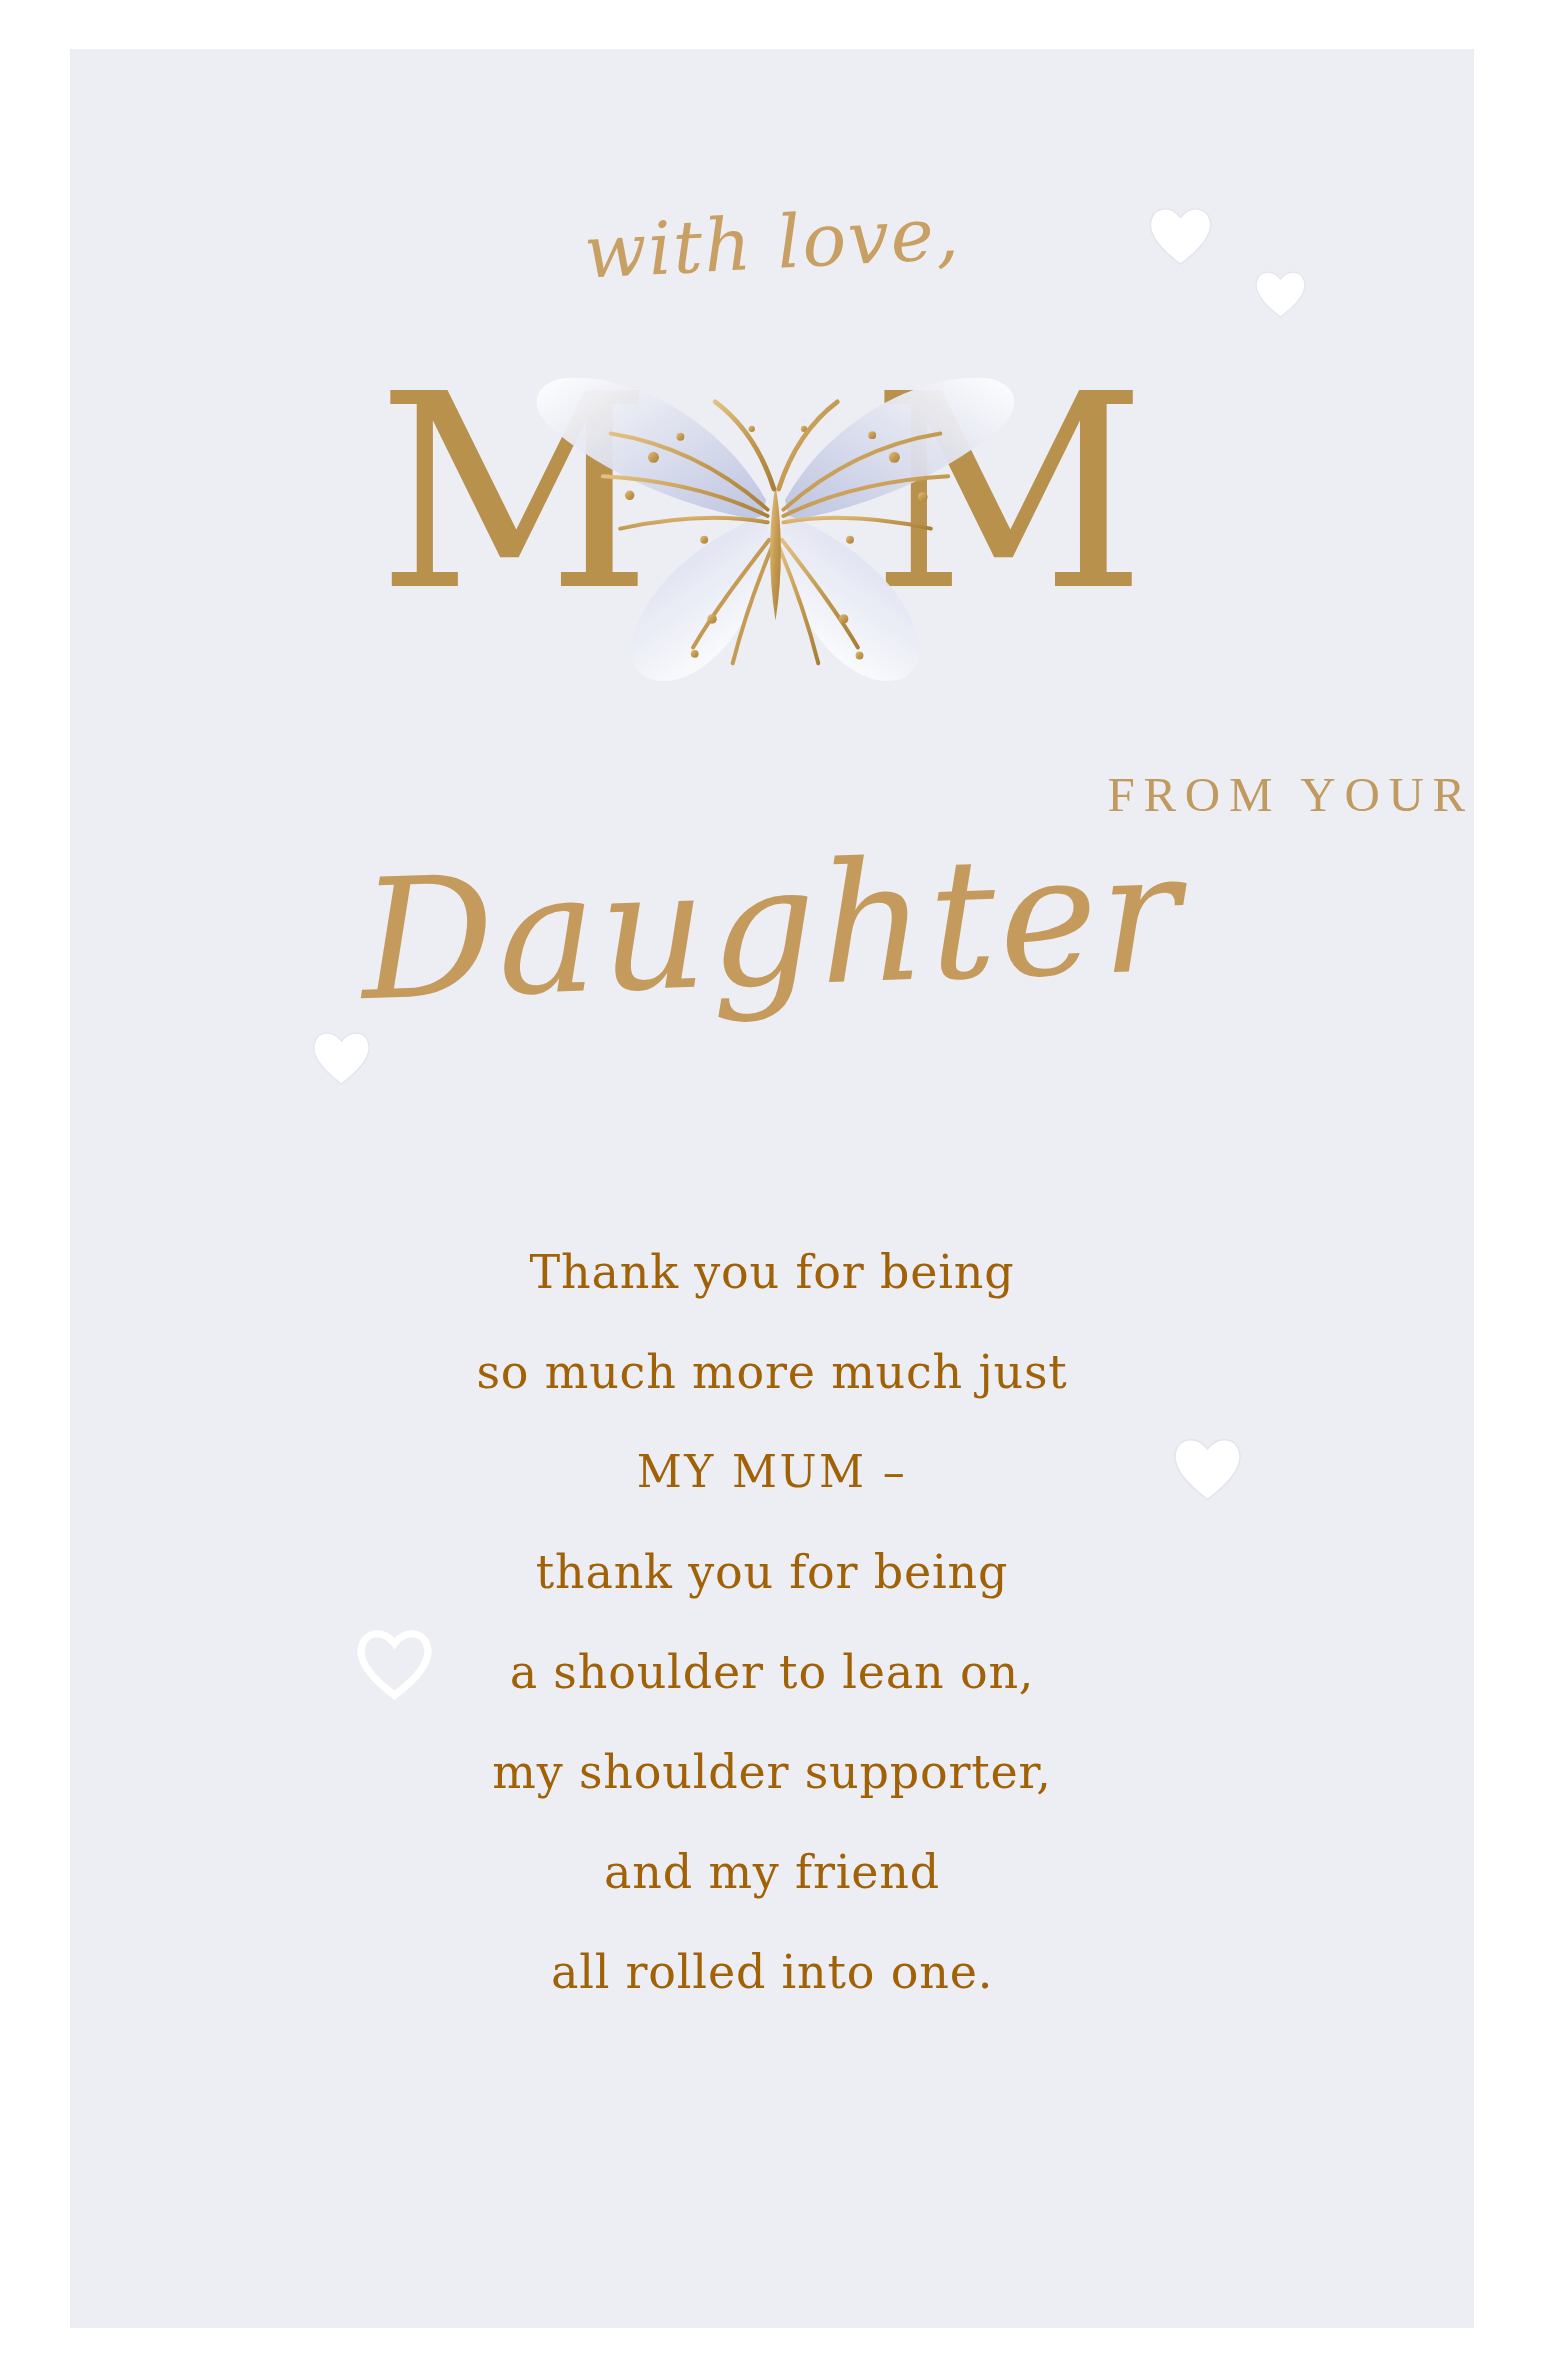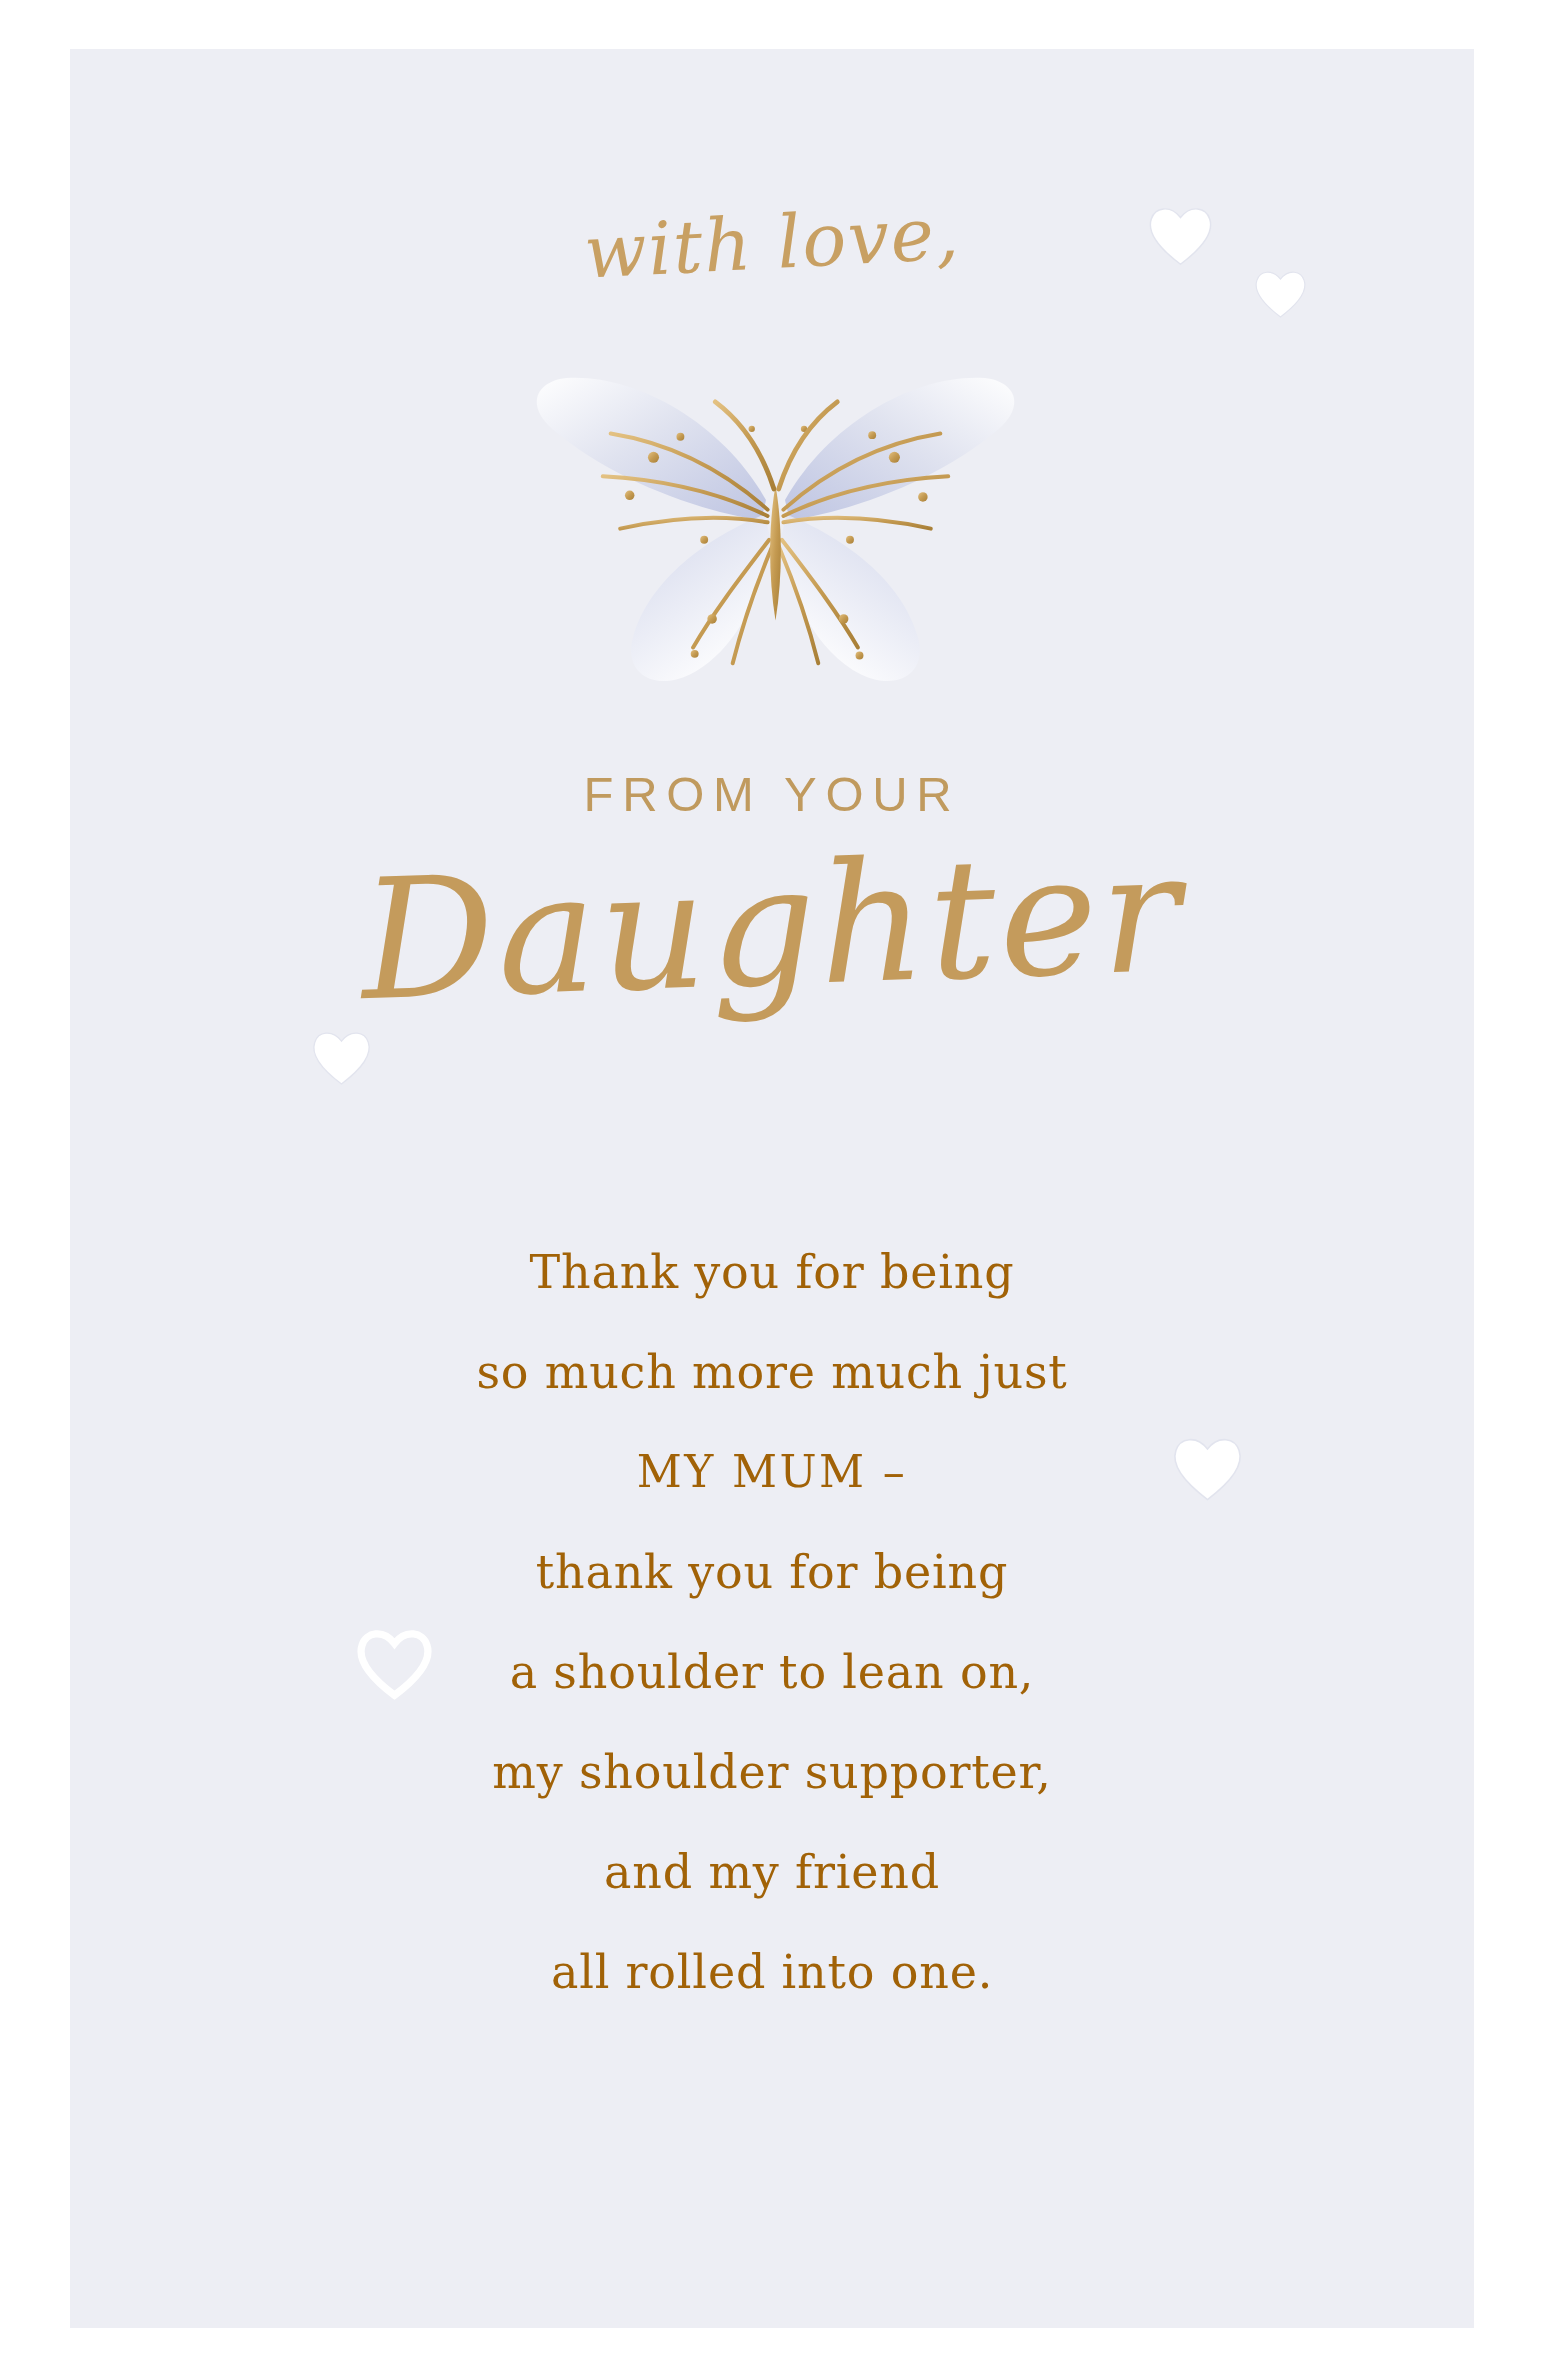--- a/index.html
+++ b/index.html
@@ -81,22 +81,22 @@
     width: 523px;
     height: 420px;
   }
 
   
   .from-your {
     position: absolute;
     left: 0;
     top: 717px;
     width: 1404px;
-    text-align: center;
-    font-family: Liberation Sans, sans-serif;
+    text-align: right;
+    font-family: Liberation Serif, serif;
     font-size: 49px;
     letter-spacing: 8.7px;
     color: #c09a5e;
   }
 
   
   .daughter {
     position: absolute;
     left: 0;
     top: 781px;
@@ -138,20 +138,23 @@
 </style>
 </head>
 <body>
 
 <div class="card-outer">
   <div class="card-face">
 
     <div class="with-love">with love,</div>
 
     <div class="mom-wrap">
+      <div class="mom-letters">
+        <span>M</span><span class="gap"></span><span>M</span>
+      </div>
 
       <div class="butterfly">
         <svg viewBox="0 0 660 530" width="523" height="420" xmlns="http://www.w3.org/2000/svg">
           <defs>
             <linearGradient id="wingUL" x1="0" y1="0" x2="1" y2="1">
               <stop offset="0%" stop-color="#ffffff" stop-opacity="0.95"></stop>
               <stop offset="45%" stop-color="#dfe2ef" stop-opacity="0.95"></stop>
               <stop offset="100%" stop-color="#b9c0e0" stop-opacity="0.9"></stop>
             </linearGradient>
             <linearGradient id="wingUR" x1="1" y1="0" x2="0" y2="1">

